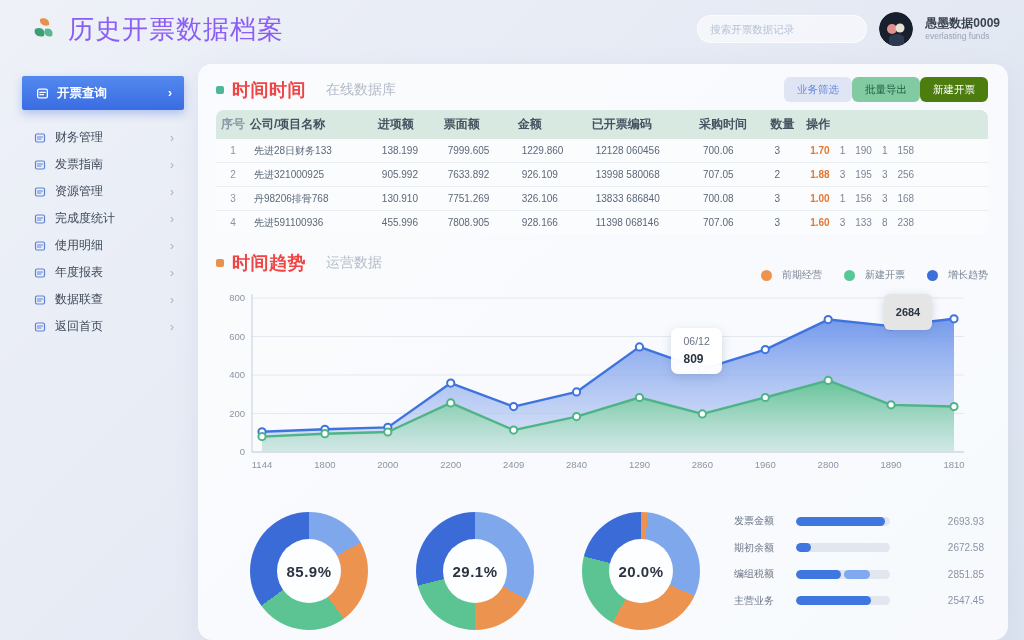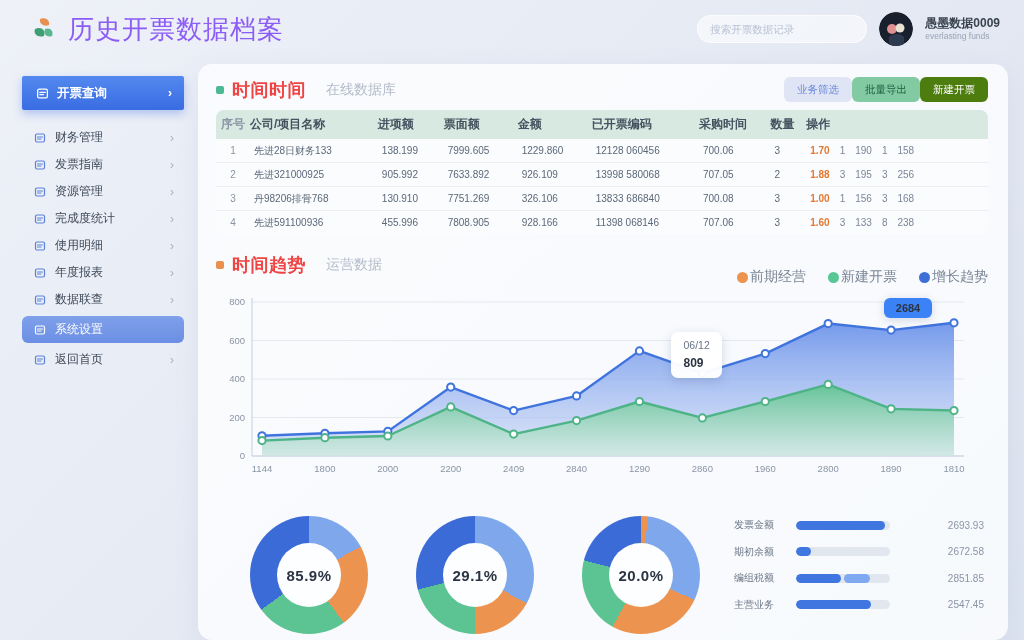--- a/index.html
+++ b/index.html
@@ -55,24 +55,24 @@
   tbody tr:last-child td { border-bottom:none; }
   td.c-no, th.c-no { text-align:center; width:34px; color:#8a94a4; }
   .rate { color:#e2782f; font-weight:bold; margin-right:10px; }
   .opv { color:#7b8698; margin-right:10px; }
 
   
   .chart-wrap { position:relative; margin-top:4px; height:212px; }
   .tooltip { position:absolute; left:59%; top:20%; background:rgba(255,255,255,.96); border-radius:7px; padding:6px 12px;
              box-shadow:0 3px 10px rgba(90,110,150,.25); font-size:10.5px; color:#6a7486; line-height:1.5; }
   .tooltip b { color:#2b3442; font-size:12px; }
-  .annot { position:absolute; left:86.5%; top:4%; background:#3b82f6; border-radius:6px; padding:4px 12px;
+  .annot { position:absolute; left:86.5%; top:4%; background:#e5e5e5; border-radius:6px; padding:12px 12px;
            box-shadow:0 2px 8px rgba(90,110,150,.25); font-size:11px; font-weight:bold; color:#2b3442; }
   .legend { margin-left:auto; display:flex; gap:22px; align-items:center; }
-  .leg-item { display:flex; align-items:center; gap:2px; font-size:14px; color:#7a8596; cursor:pointer;margin-top:24px; }
+  .leg-item { display:flex; align-items:center; gap:10px; font-size:10px; color:#7a8596; cursor:pointer;margin-top:24px; }
   .leg-dot { width:11px; height:11px; border-radius:50%; }
 
   
   .progress-row { display:flex; margin-top:10px; padding-left:10px; }
   .donut-wrap { width:166px; flex:0 0 auto; }
   .donut { width:118px; height:118px; border-radius:50%; margin:4px auto 0; position:relative; }
   .donut .hole { position:absolute; inset:27px; background:#fdfeff; border-radius:50%; display:flex; align-items:center; justify-content:center;
                  font-size:15px; font-weight:bold; color:#2b3442; letter-spacing:.5px; }
   .donut-leg { display:flex; align-items:center; gap:7px; font-size:10px; color:#7a8596; margin:10px 0 0 18px; }
   .donut-leg .val { color:#8a94a6; margin-left:14px; }
@@ -180,27 +180,20 @@
     <span class="chev">›</span>
           </div>
           <div class="side-item">
             <svg width="12" height="12" viewBox="0 0 12 12">
       <rect x="1.5" y="2" width="9" height="8" rx="1.5" fill="none" stroke="#5b82d8" stroke-width="1.2"></rect>
       <path d="M3.5 5h5M3.5 7h3.5" stroke="#5b82d8" stroke-width="1.1" stroke-linecap="round"></path>
             </svg>
     <span>数据联查</span>
     <span class="chev">›</span>
           </div>
-          <div class="side-item hl">
-            <svg width="12" height="12" viewBox="0 0 12 12">
-      <rect x="1.5" y="2" width="9" height="8" rx="1.5" fill="none" stroke="#fff" stroke-width="1.2"></rect>
-      <path d="M3.5 5h5M3.5 7h3.5" stroke="#fff" stroke-width="1.1" stroke-linecap="round"></path>
-            </svg>
-    <span>系统设置</span>
-    </div>
           <div class="side-item">
             <svg width="12" height="12" viewBox="0 0 12 12">
       <rect x="1.5" y="2" width="9" height="8" rx="1.5" fill="none" stroke="#5b82d8" stroke-width="1.2"></rect>
       <path d="M3.5 5h5M3.5 7h3.5" stroke="#5b82d8" stroke-width="1.1" stroke-linecap="round"></path>
             </svg>
     <span>返回首页</span>
     <span class="chev">›</span>
           </div>
         </div>
     </div>

